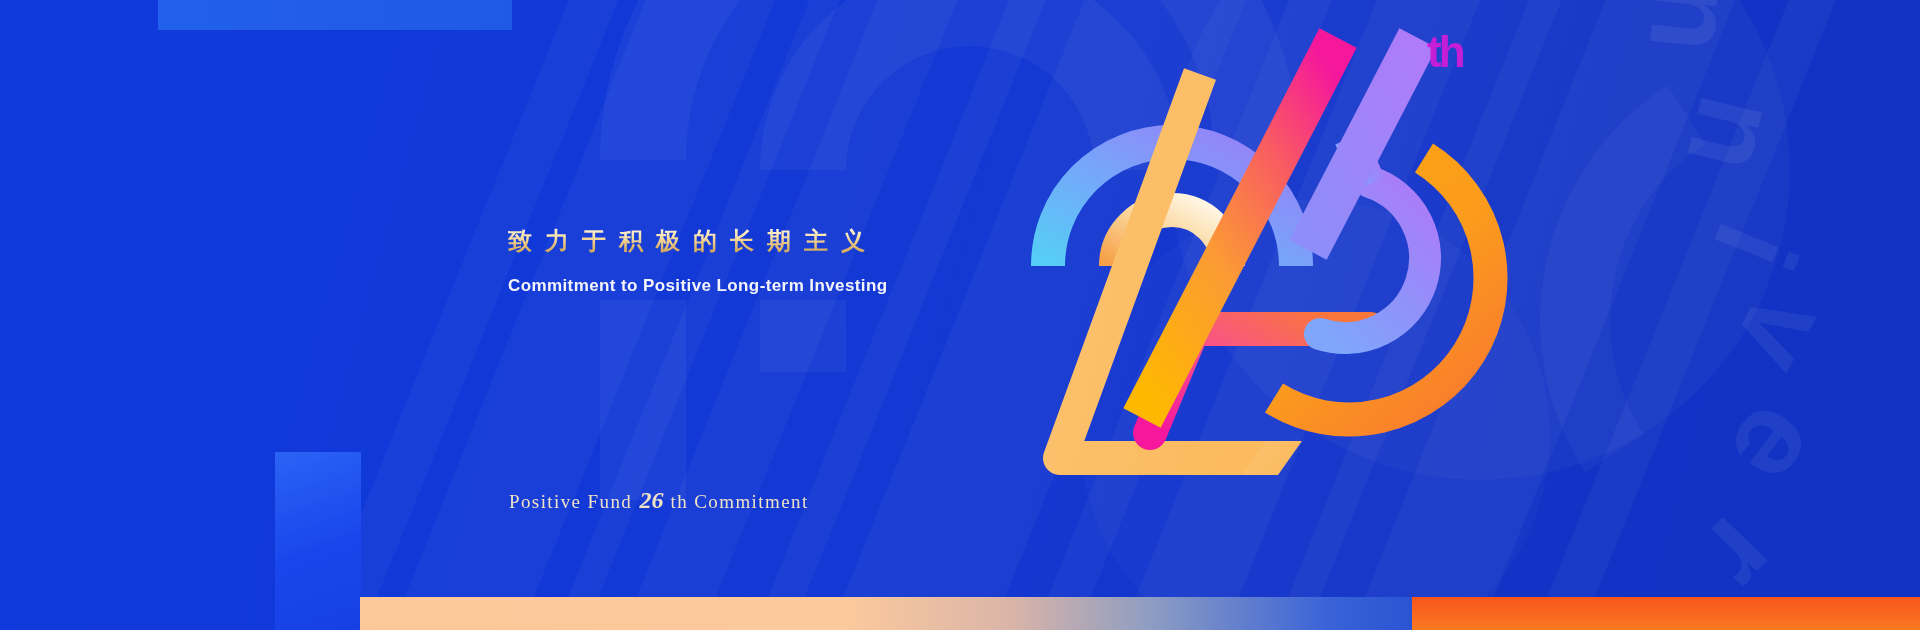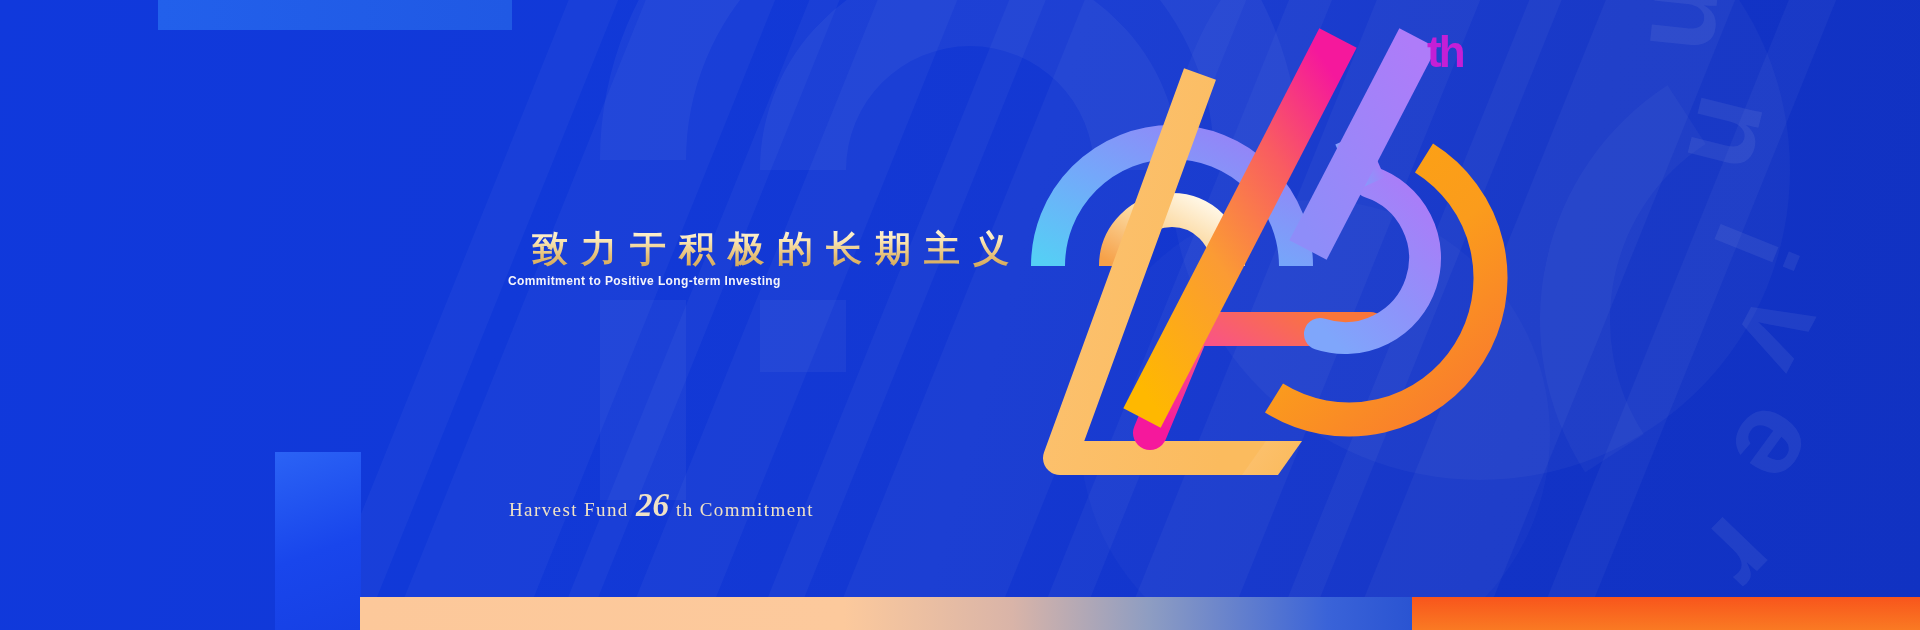--- a/index.html
+++ b/index.html
@@ -65,43 +65,43 @@
     background:linear-gradient(90deg,#FCC89A 0%,#FCC99C 46%,#D9B4A8 62%,#8E9DC2 75%,#3A63D8 92%,#2A54D2 100%);
   }
   #bottom-orange-bar {
     left:1412px; top:597px; width:508px; height:33px;
     background:linear-gradient(180deg,#F8551C 0%,#FA7A23 100%);
   }
 
   
   #text-block { position:absolute; left:508px; top:225px; width:520px; }
   #headline-cn {
-    font-size:36px; font-weight:700;
+    font-size:24px; font-weight:700;
     letter-spacing:13px;
     white-space:nowrap;
     background:linear-gradient(180deg,#FFF8E8 0%,#FAE6B4 32%,#E6C078 62%,#C99A47 100%);
     -webkit-background-clip:text; background-clip:text;
     -webkit-text-fill-color:transparent; color:transparent;
     font-family:"Liberation Serif", serif;
-    margin-left:24px;
   }
   #headline-en {
-    font-size:12px; font-weight:700;
+    margin-top:19px;
+    font-size:17px; font-weight:700;
     letter-spacing:0.4px;
     color:#F4F4FB;
     white-space:nowrap;
   }
   #signature {
     position:absolute; left:509px; top:487px;
     font-family:"Liberation Serif", serif;
     font-size:19px; letter-spacing:1.4px;
     color:#EFE2C6; white-space:nowrap;
   }
   #signature .sig-num {
-    font-size:33px; font-style:italic; font-weight:700;
+    font-size:24px; font-style:italic; font-weight:700;
     letter-spacing:0; padding:0 1px;
   }
 
   
   #logo { position:absolute; left:1020px; top:18px; width:500px; height:520px; }
   #logo svg { display:block; width:100%; height:100%; overflow:visible; }
   #logo-th {
     position:absolute; left:407px; top:12px;
     font-size:44px; font-weight:700;
     color:#C41FD6; line-height:1;
@@ -161,21 +161,21 @@
   <div class="block" id="left-vertical-bar"></div>
   <div class="block" id="bottom-gradient-bar"></div>
   <div class="block" id="bottom-orange-bar"></div>
 
   <div id="text-block">
     <div id="headline-cn">致力于积极的长期主义</div>
     <div id="headline-en">Commitment to Positive Long-term Investing</div>
   </div>
 
   <div id="signature">
-    <span>Harvest Fund</span>
+    <span>Positive Fund</span>
     <span class="sig-num">26</span>
     <span>th Commitment</span>
   </div>
 
   <div id="logo">
     <svg viewBox="0 0 500 520" xmlns="http://www.w3.org/2000/svg">
       <defs>
         <linearGradient id="gTwoOuter" x1="0" y1="1" x2="1" y2="0">
           <stop offset="0" stop-color="#55CFF5"></stop>
           <stop offset="0.45" stop-color="#74A8FA"></stop>

